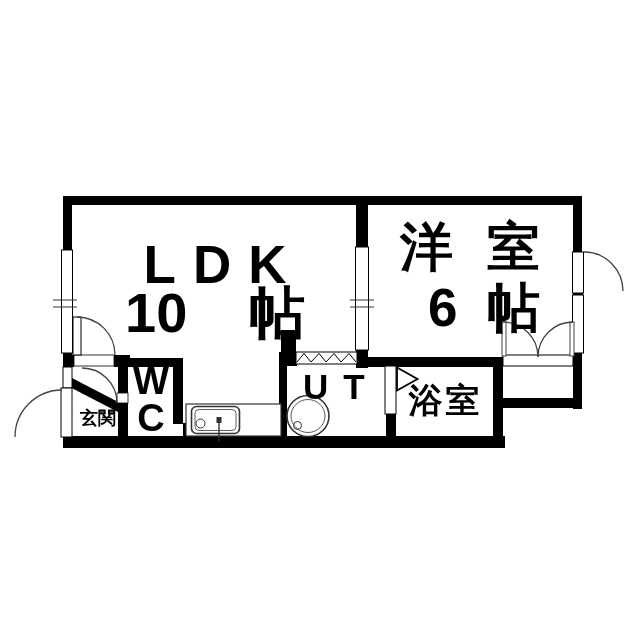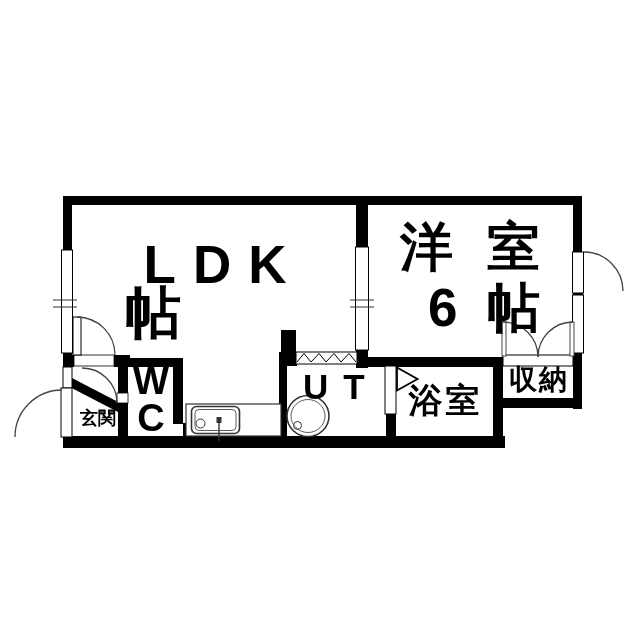--- a/index.html
+++ b/index.html
@@ -88,20 +88,21 @@
     <line x1="219" y1="420" x2="219" y2="441" stroke="#333" stroke-width="1.4"></line>
 
     <ellipse cx="308" cy="416" rx="21" ry="20.5" fill="#fff" stroke="#333" stroke-width="1.6"></ellipse>
     <ellipse cx="308" cy="416" rx="17" ry="16.5" fill="none" stroke="#333" stroke-width="0.8"></ellipse>
     <circle cx="297.5" cy="425.5" r="4" fill="none" stroke="#333" stroke-width="1"></circle>
   </svg>
 
   <div class="lbl lbl-center" style="left:115px;top:238px;width:200px;font-size:53px;letter-spacing:17px;text-indent:17px;">LDK</div>
 
   <div class="lbl flexrow" style="left:125px;top:285px;width:180px;font-size:56px;">
+    <span>10</span>
     <span>帖</span>
   </div>
 
   <div class="lbl flexrow" style="left:400px;top:220px;width:140px;font-size:53px;">
     <span>洋</span>
     <span>室</span>
   </div>
 
   <div class="lbl flexrow" style="left:428px;top:281px;width:112px;font-size:53px;">
     <span>6</span>
@@ -110,17 +111,16 @@
 
   <div class="lbl lbl-center stack" style="left:126px;top:363px;width:50px;font-size:38px;line-height:37px;">
     <span>W</span>
     <span>C</span>
   </div>
 
   <div class="lbl lbl-center" style="left:398px;top:383px;width:92px;font-size:34px;letter-spacing:3px;text-indent:3px;">浴室</div>
 
   <div class="lbl lbl-center" style="left:288px;top:369px;width:86px;font-size:35px;letter-spacing:15px;text-indent:15px;">UT</div>
 
-  <div class="lbl lbl-center" style="left:501px;top:366px;width:74px;font-size:28px;letter-spacing:2px;text-indent:2px;">収納</div>
 
   <div class="lbl lbl-center" style="left:72px;top:409px;width:52px;font-size:18px;">玄関</div>
 
 </div>
 
 </body></html>

